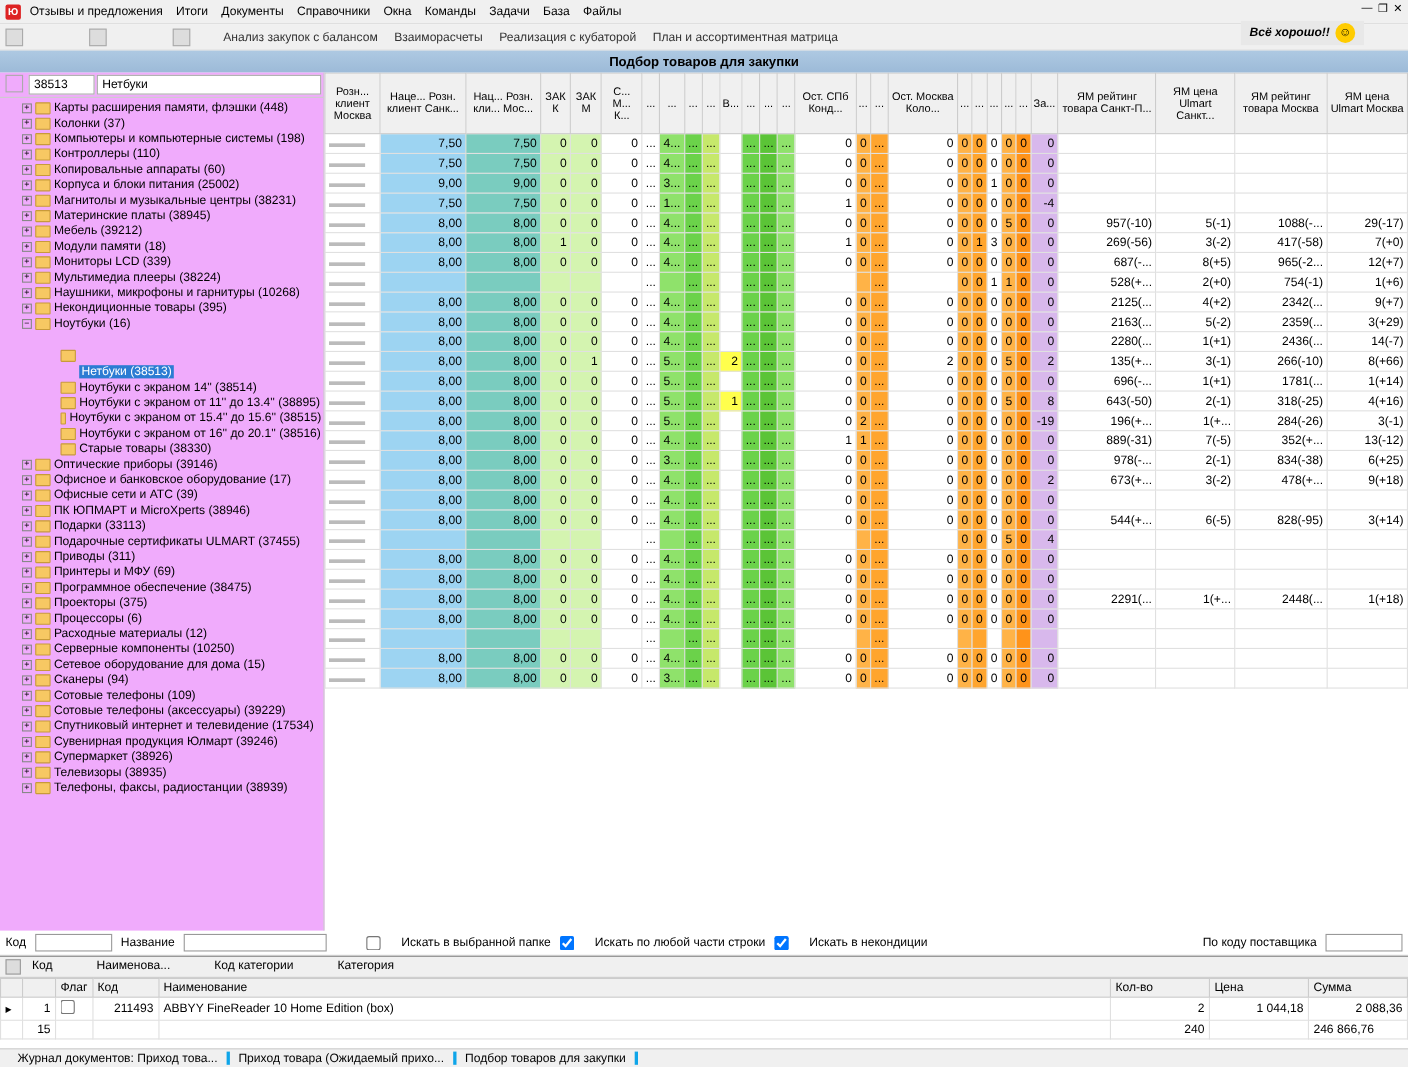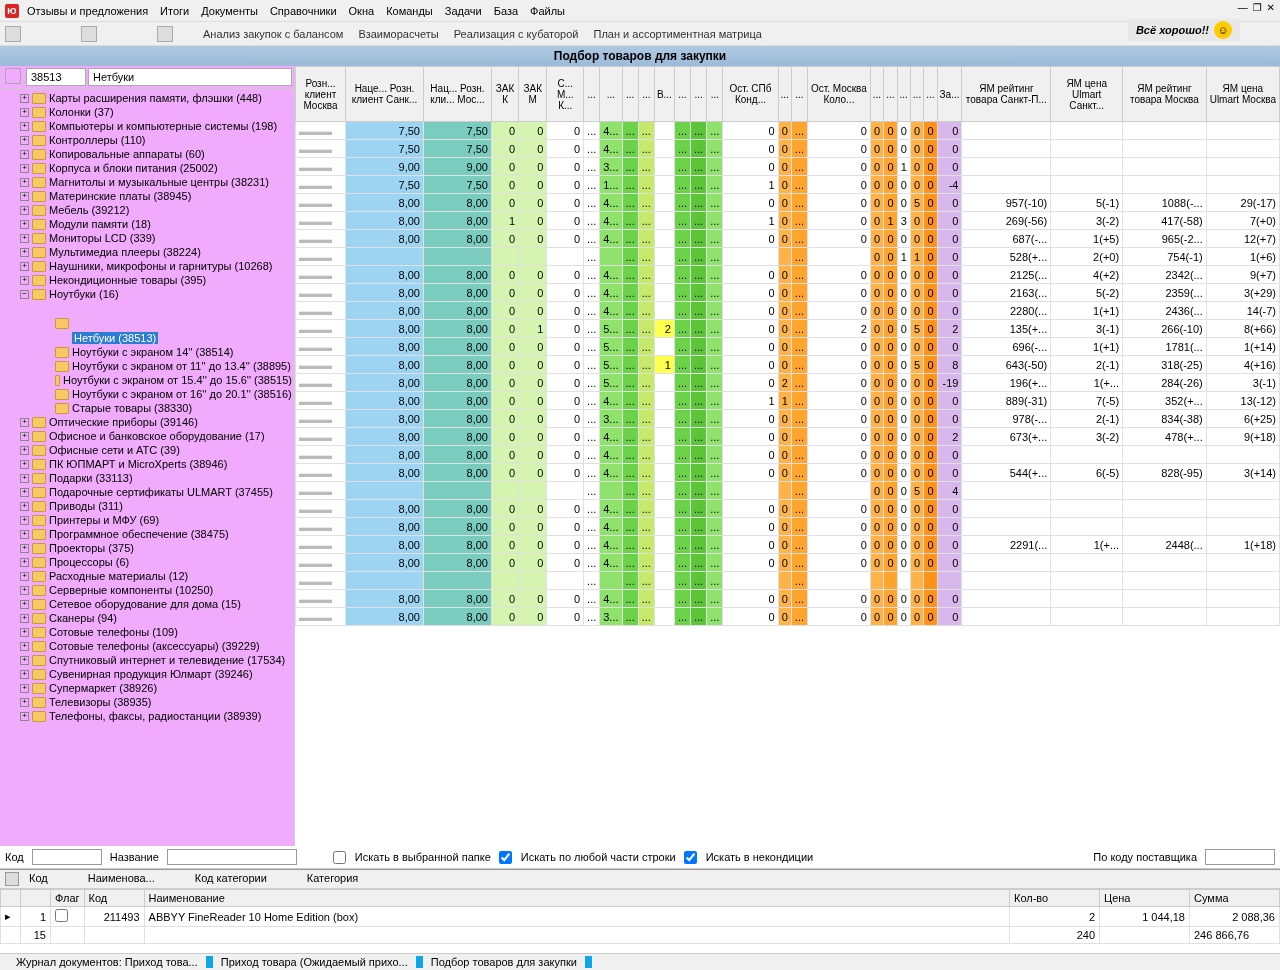--- a/index.html
+++ b/index.html
@@ -39,29 +39,29 @@
 .c-blue{background:#9dd4f2;} .c-aqua{background:#7accbf;}
 .c-lg{background:#d4f4b0;} .c-g1{background:#8fe26b;} .c-g2{background:#6bd24a;} .c-g3{background:#5bc437;} .c-yg{background:#c6e86b;}
 .c-yellow{background:#ffff4d;}
 .c-or1{background:#ffb347;} .c-or2{background:#ffa52e;} .c-or3{background:#ff931a;}
 .c-purple{background:#d8b8ec;}
 .desc-bar { background:#fffff0; border-top:1px solid #ccc; border-bottom:1px solid #ccc; padding:3px 5px; font-size:11px; position:relative;}
 .desc-bar .info-icon{position:absolute; right:8px; top:3px; width:14px; height:14px; border:1px solid #88a; background:#eef; display:flex;align-items:center;justify-content:center;color:#44a;font-weight:bold;font-size:10px;}
 .search-bar { display:flex; align-items:center; padding:3px 5px; border-bottom:1px solid #ccc; gap:8px;}
 .search-bar label{font-size:11px;}
 .search-bar input[type=text]{border:1px solid #999; padding:1px 3px; width:70px;}
-.search-bar .cb{display:flex; align-items:center; gap:9px;}
+.search-bar .cb{display:flex; align-items:center; gap:19px;}
 .cart-area { border-top:1px solid #999;}
 .cart-header { display:flex; background:#f0f0f0; border-bottom:1px solid #ccc; padding:2px 5px;}
 .cart-header span{font-size:11px; margin-right:40px;}
 table.cart{ width:100%; border-collapse:collapse;}
 .cart th{background:#f0f0f0; border:1px solid #ccc; padding:2px 4px; font-weight:normal; text-align:left; font-size:11px;}
 .cart td{border:1px solid #e0e0e0; padding:2px 4px; font-size:11px;}
 .statusbar{position:absolute; bottom:0; left:0; right:0; background:#f0f0f0; border-top:1px solid #ccc; padding:2px 8px; display:flex;}
-.statusbar span{border-right:7px solid #0ea5e9; padding:0 8px; font-size:11px;}
+.statusbar span{border-right:3px solid #0ea5e9; padding:0 8px; font-size:11px;}
 </style>
 </head>
 <body>
 
 <div class="menubar">
   <span class="logo">Ю</span>
   <span id="menu-items"><span class="menu-item">Отзывы и предложения</span><span class="menu-item">Итоги</span><span class="menu-item">Документы</span><span class="menu-item">Справочники</span><span class="menu-item">Окна</span><span class="menu-item">Команды</span><span class="menu-item">Задачи</span><span class="menu-item">База</span><span class="menu-item">Файлы</span></span>
   <div class="banner-right">
     <span>Всё хорошо!!</span>
       <span class="smiley">☺</span>
@@ -537,21 +537,21 @@
               <td class="c-or1">0</td>
               <td class="c-or2">...</td>
               <td>0</td>
               <td class="c-or1">0</td>
               <td class="c-or2">0</td>
               <td>0</td>
               <td class="c-or1">0</td>
               <td class="c-or3">0</td>
               <td class="c-purple">0</td>
               <td>687(-...</td>
-              <td>1(+5)</td>
+              <td>8(+5)</td>
               <td>965(-2...</td>
               <td>12(+7)</td>
             </tr>
             <tr>
               <td class="name" style="width:50px">▬▬▬</td>
               <td class="c-blue"></td>
               <td class="c-aqua"></td>
               <td class="c-lg"></td>
               <td class="c-lg"></td>
               <td></td>

